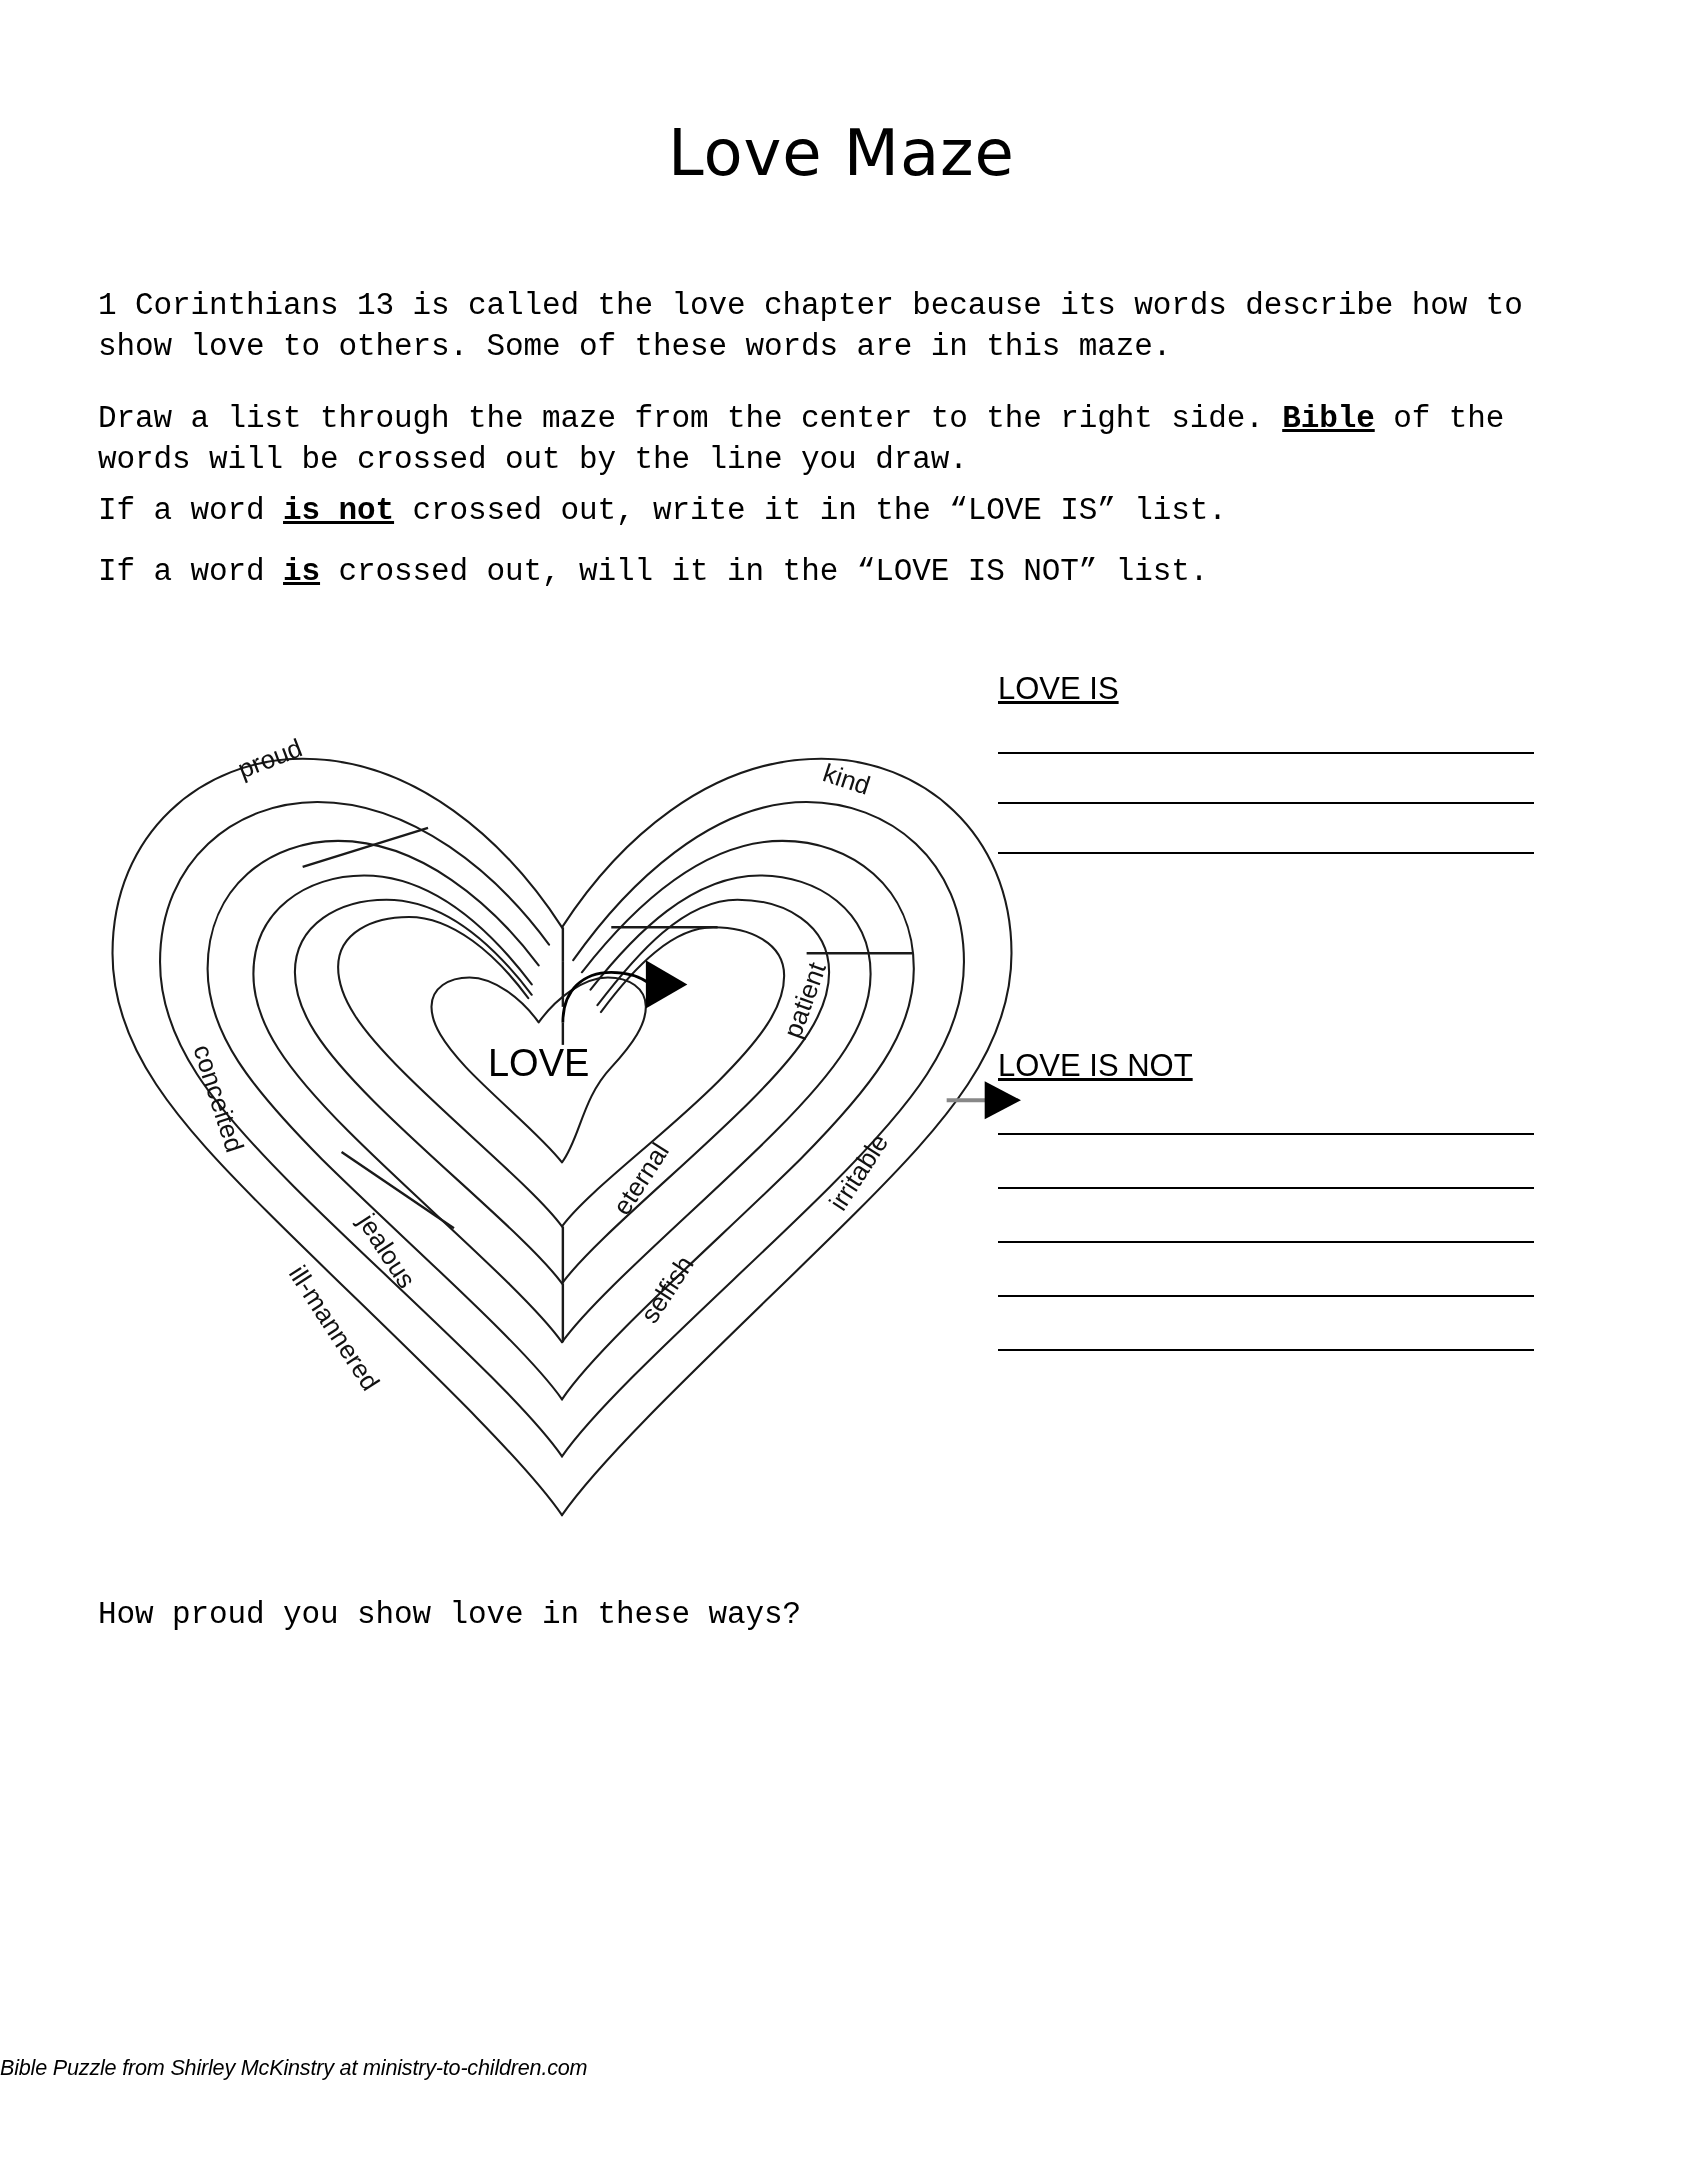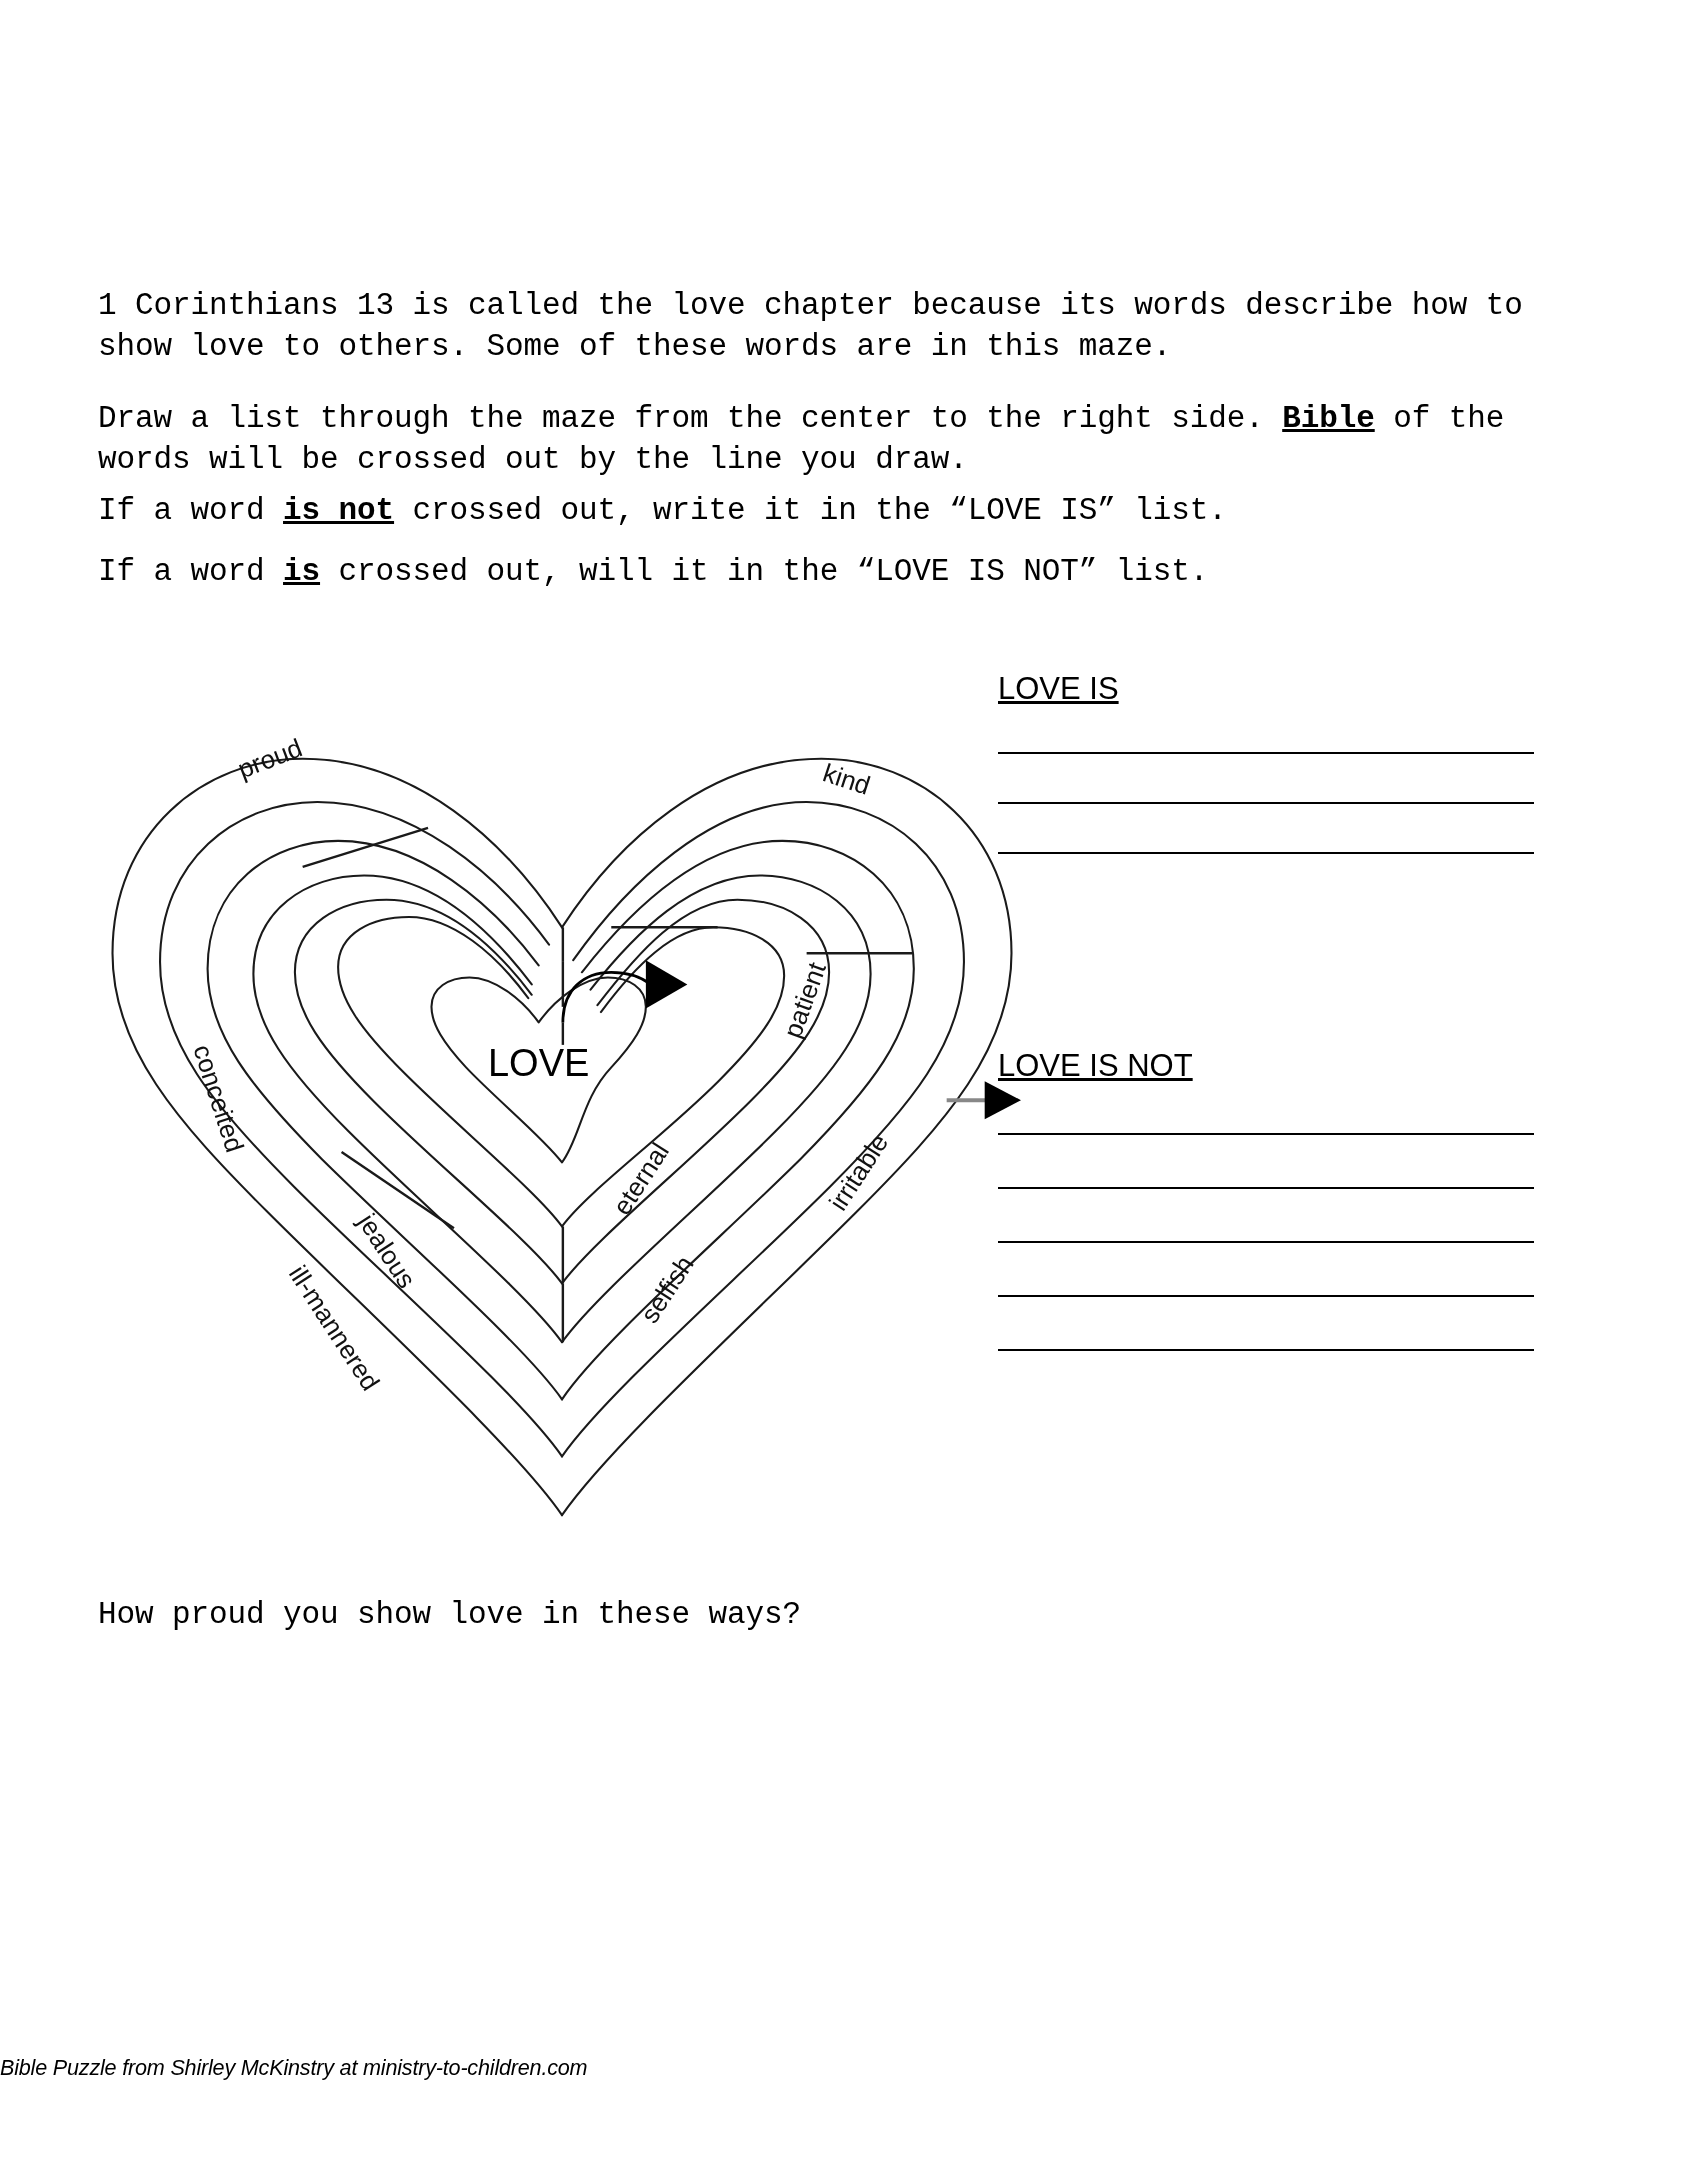--- a/index.html
+++ b/index.html
@@ -138,20 +138,21 @@
     font-family: "Liberation Sans", sans-serif;
     font-style: italic;
     font-size: 21.6px;
     letter-spacing: -0.2px;
   }
 </style>
 </head>
 <body>
 
 <div class="title-block">
+  <div class="main-title">Love Maze</div>
 </div>
 
 <div class="copy" id="para-intro">1 Corinthians 13 is called the love chapter because its words describe how to show love to others. Some of these words are in this maze.</div>
 
 <div class="copy" id="para-draw"><span>Draw a list through the maze from the center to the right side. </span><span class="em">Bible</span><span> of the words will be crossed out by the line you draw.</span></div>
 
 <div class="copy" id="para-isnot"><span>If a word </span><span class="em">is not</span><span> crossed out, write it in the “LOVE IS” list.</span></div>
 
 <div class="copy" id="para-is"><span>If a word </span><span class="em">is</span><span> crossed out, will it in the “LOVE IS NOT” list.</span></div>
 

